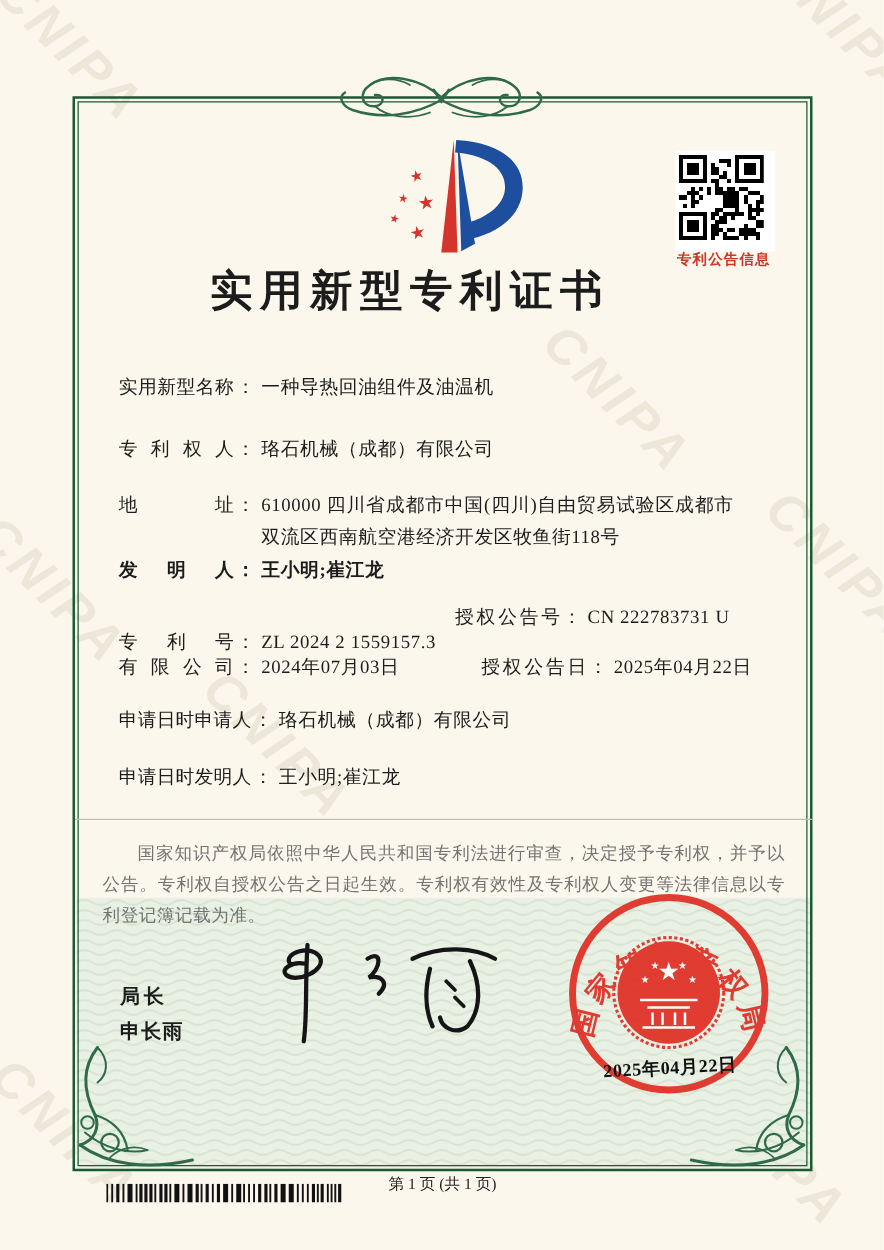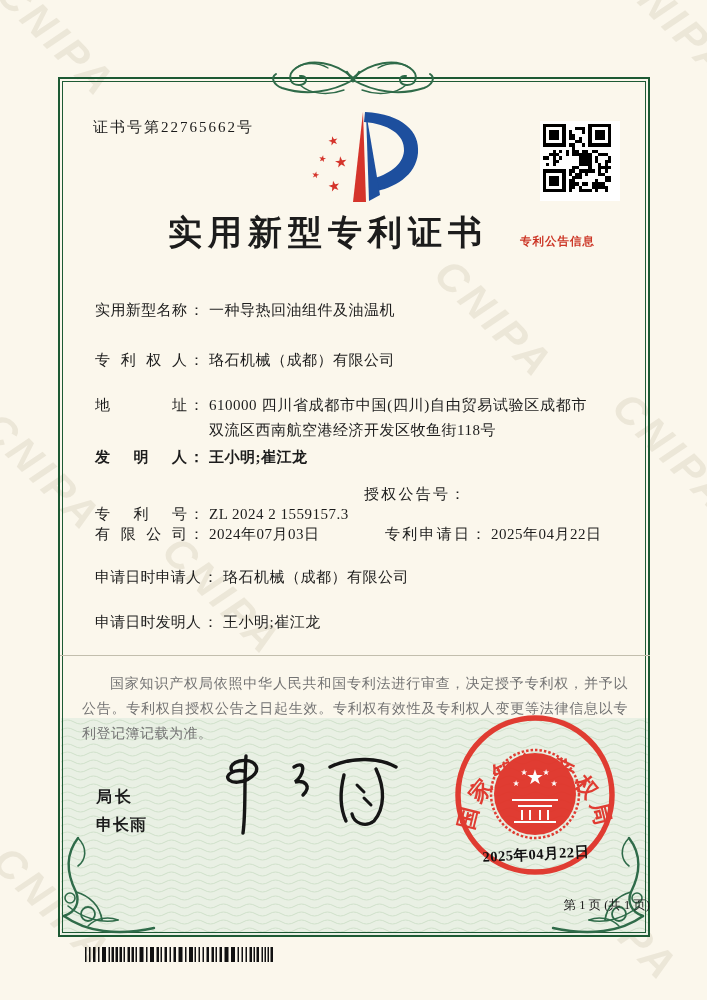--- a/index.html
+++ b/index.html
@@ -27,22 +27,22 @@
   .orn{position:absolute; pointer-events:none;}
   .orn-top{left:248px; top:50px; width:210px; height:56px;}
   .orn-bl{left:44px; top:834px; width:116px; height:112px;}
   .orn-br{left:547px; top:834px; width:116px; height:112px; transform:scaleX(-1);}
   
   .cert-no{position:absolute; left:93px; top:118px; font-size:15px; letter-spacing:2px;}
   .logo{position:absolute; left:285px; top:100px; width:155px; height:118px;}
   .qr{position:absolute; left:540px; top:121px; width:74px; height:74px; background:#fff; padding:3px;}
   .qr svg{display:block;}
   .qr-caption{
-    position:absolute; left:520px; top:200px; width:118px; 
-    color:#cc3626; font-size:11.5px; letter-spacing:1px; font-weight:700;margin-top:34px;
+    position:absolute; left:520px; top:200px; width:118px; text-align:center;
+    color:#cc3626; font-size:11.5px; letter-spacing:1px; font-weight:700;
   }
   .title{
     position:absolute; left:58px; top:210px; width:540px; text-align:center;
     font-size:34px; font-weight:700; letter-spacing:6px;
   }
   
   .row{position:absolute; left:95px; display:flex; font-size:15px; line-height:25px;}
   .lbl{display:inline-block; text-align:justify; text-align-last:justify;}
   .w6{width:92px;}
   .w7{width:106px;}
@@ -67,21 +67,21 @@
     font-weight:600; font-size:16px; letter-spacing:3px;text-align:right;}
   .director-name{position:absolute; left:96px; top:815px; font-family:"Liberation Sans","DejaVu Sans",sans-serif;
     font-weight:600; font-size:16px; letter-spacing:1px;}
   .signature{position:absolute; left:208px; top:740px; width:200px; height:100px;}
   .seal{position:absolute; left:450px; top:710px; width:170px; height:170px;}
   .seal-date{
     position:absolute; left:460px; top:845px; width:152px; text-align:center;
     font-size:14.5px; font-weight:700; color:#111; transform:rotate(-3deg);
     letter-spacing:0.5px;
   }
-  .footer-page{position:absolute; left:58px; top:897px; width:592px; text-align:right; font-size:12.5px;}
+  .footer-page{position:absolute; left:58px; top:939px; width:592px; text-align:center; font-size:12.5px;}
   .barcode{position:absolute; left:85px; top:947px; width:192px; height:15px;}
 </style>
 </head>
 <body>
 
 <div class="page">
 
   <div id="wm-layer">
       <div class="wm" style="left: -18px; top: 14px;">CNIPA</div>
       <div class="wm" style="left: 600px; top: -4px;">CNIPA</div>
@@ -147,21 +147,20 @@
         <path d="M20,82 C42,98 74,102 110,94"></path>
         <path d="M32,58 C46,62 56,72 58,86" stroke-width="1.8"></path>
         <path d="M24,72 C38,84 58,90 74,86" stroke-width="1.6"></path>
         <path d="M44,92 C52,84 64,82 74,86" stroke-width="1.4"></path>
         <circle cx="26" cy="64" r="5" stroke-width="1.6"></circle>
         <circle cx="44" cy="80" r="7" stroke-width="1.8"></circle>
       </g>
     </svg>
   </div>
 
-  <div class="cert-no">证书号第22765662号</div>
 
   <div class="logo">
     <svg viewBox="0 0 155 118" width="155" height="118">
       <path d="M80,12 C118,14 135,32 133,53 C131,76 109,88 88,92 L86,79 C103,75 118,65 119,51 C120,34 103,24 79,22 Z" fill="#1d4f9e"></path>
       <polygon points="78,12 68,102 81,102" fill="#d5342b"></polygon>
       <polygon points="81,12 84,101 95,95" fill="#1d4f9e"></polygon>
       <g fill="#d5342b" font-family="'DejaVu Sans',sans-serif">
         <text x="44" y="46" font-size="12" transform="rotate(-14 44 46)">★</text>
         <text x="33" y="61" font-size="9" transform="rotate(10 33 61)">★</text>
         <text x="50" y="68" font-size="15" transform="rotate(-8 50 68)">★</text>
@@ -332,28 +331,29 @@
       <span class="val">王小明;崔江龙</span>
   </div>
   <div class="row r4">
     <span class="lbl w6">专利号</span>
       <span class="colon">：</span>
       <span class="val">ZL 2024 2 1559157.3</span>
   </div>
   <div class="row r4b">
     <span class="lbl w5r">授权公告号</span>
       <span class="colon">：</span>
+      <span class="val">CN 222783731 U</span>
   </div>
   <div class="row r5">
     <span class="lbl w6">有限公司</span>
       <span class="colon">：</span>
       <span class="val">2024年07月03日</span>
   </div>
   <div class="row r5b">
-    <span class="lbl w5r">专利申请日</span>
+    <span class="lbl w5r">授权公告日</span>
       <span class="colon">：</span>
       <span class="val">2025年04月22日</span>
   </div>
   <div class="row r6">
     <span class="lbl w7">申请日时申请人</span>
       <span class="colon">：</span>
       <span class="val">珞石机械（成都）有限公司</span>
   </div>
   <div class="row r7">
     <span class="lbl w7">申请日时发明人</span>

